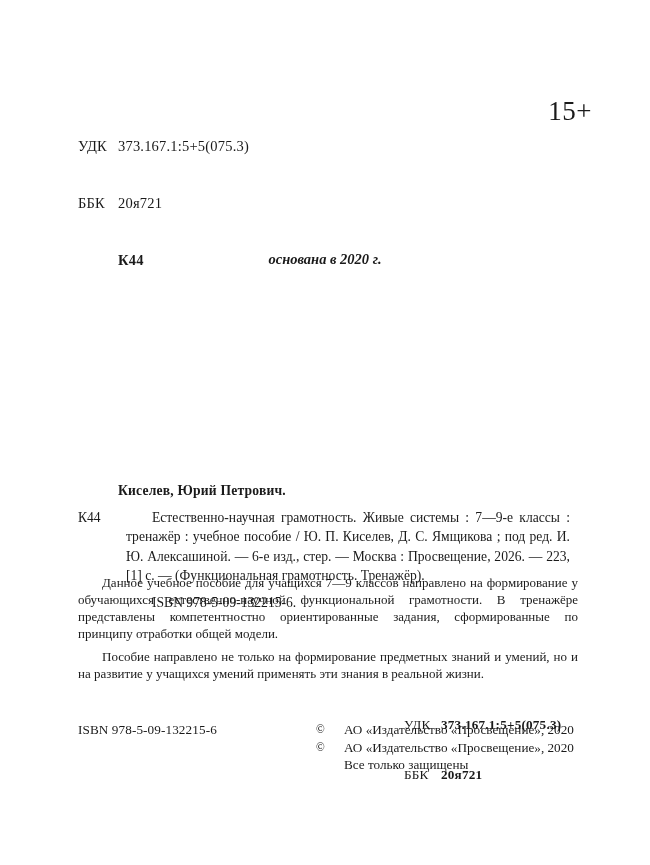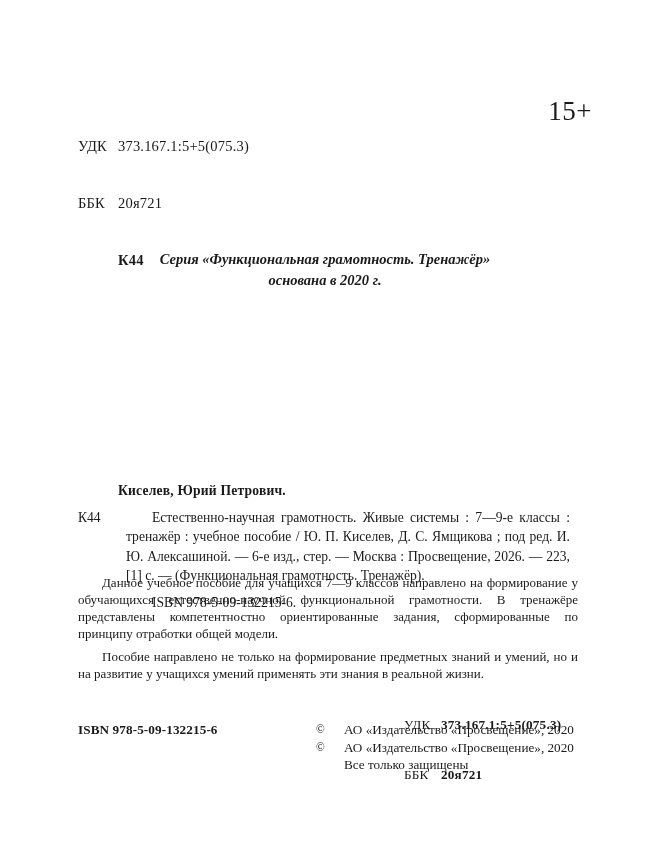--- a/index.html
+++ b/index.html
@@ -129,21 +129,21 @@
     white-space: pre;
   }
   .class-block-bottom .class-label { width: 37px; }
 
   
   .footer-isbn {
     position: absolute;
     left: 78px;
     top: 722px;
     font-size: 13.2px;
-    font-weight: bold;
+    font-weight: normal;
     letter-spacing: 0.1px;
   }
   .copyright {
     position: absolute;
     left: 316px;
     top: 721px;
     font-size: 13.2px;
     line-height: 17.6px;
   }
   .copy-line {
@@ -165,21 +165,20 @@
 
   <div class="class-block">
     <span class="class-row"><span class="class-label">УДК</span><span class="class-value">373.167.1:5+5(075.3)</span></span>
     <span class="class-row"><span class="class-label">ББК</span><span class="class-value">20я721</span></span>
     <span class="class-cutter">К44</span>
   </div>
 
   <div class="age-rating">15+</div>
 
   <div class="series-note">
-    <span>Серия «Функциональная грамотность. Тренажёр»</span>
     <span>основана в 2020 г.</span>
   </div>
 
   <div class="record">
     <div class="record-author">Киселев, Юрий Петрович.</div>
     <div class="record-body">
       <div class="record-cutter">К44</div>
       <p>Естественно-научная грамотность. Живые системы : 7—9-е классы : тренажёр : учебное пособие / Ю. П. Киселев, Д. С. Ямщикова ; под ред. И. Ю. Алексашиной. — 6-е изд., стер. — Москва : Просвещение, 2026. — 223, [1] с. — (Функциональная грамотность. Тренажёр).</p>
       <p class="record-isbn">ISBN 978-5-09-132215-6.</p>
     </div>

